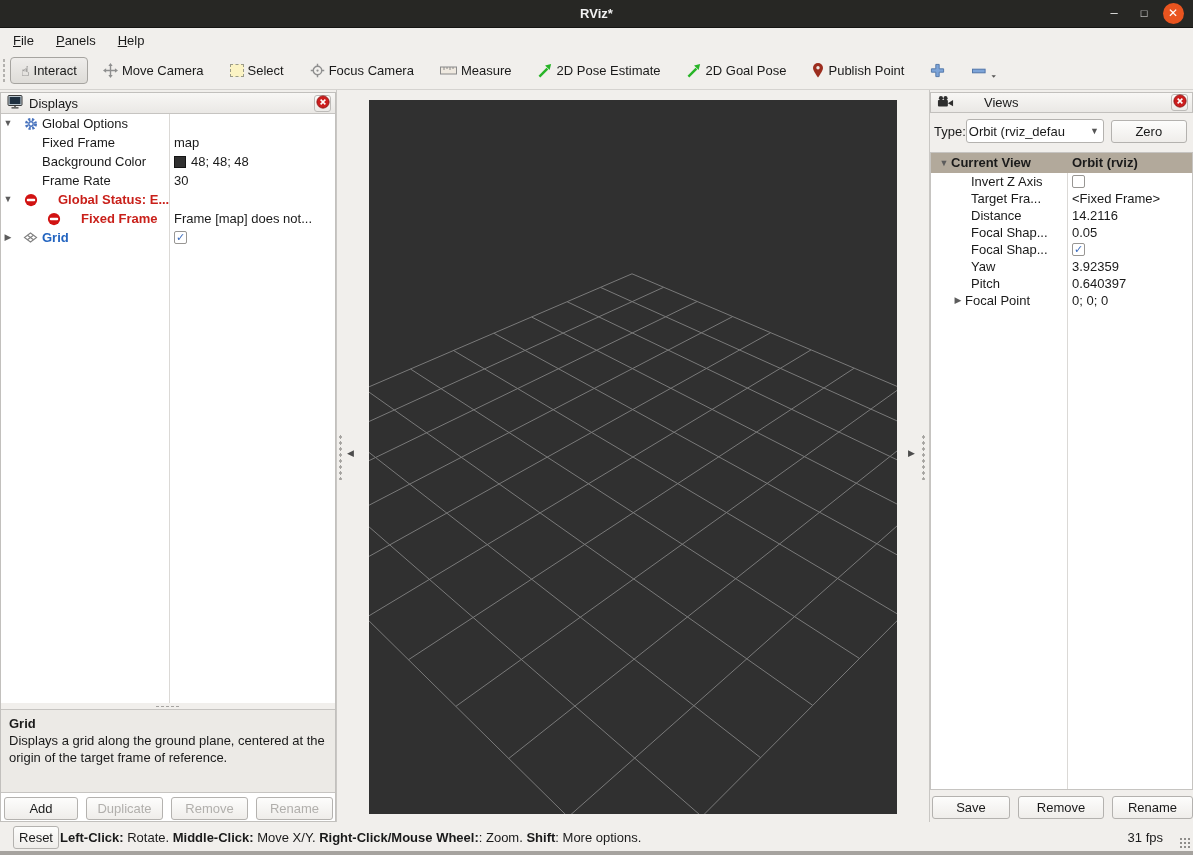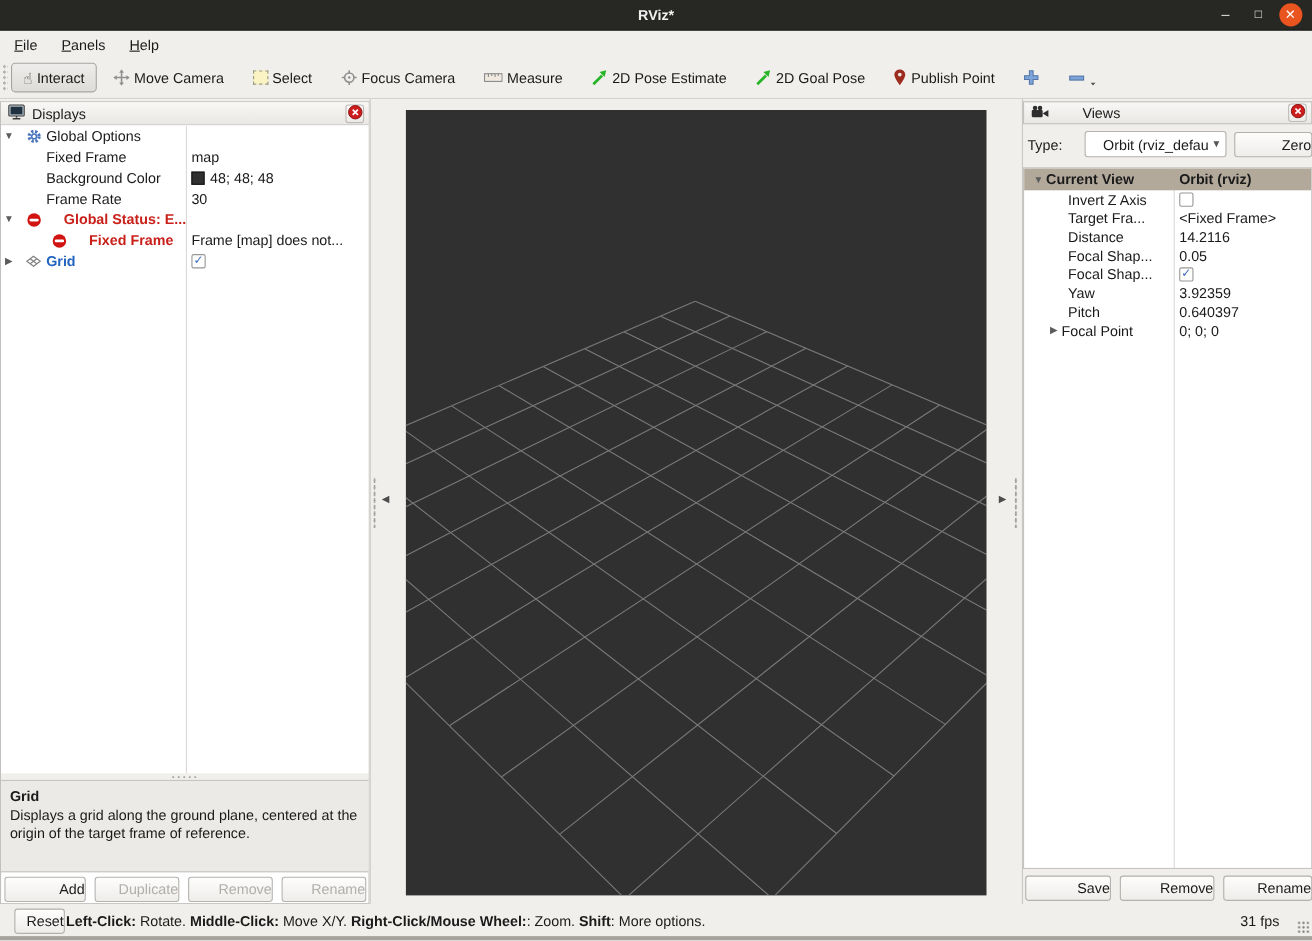--- a/index.html
+++ b/index.html
@@ -65,39 +65,39 @@
 
   .hsplit { position:absolute; left:0; width:334px; top:610px; height:6px; background:#f1efec;
             display:flex; align-items:center; justify-content:center; }
   .hsplit .dots { width:26px; height:3px; background-image:radial-gradient(#a5a3a0 1px, transparent 1.2px); background-size:5px 3px; }
 
   #displays-desc { position:absolute; left:0; top:616px; width:334px; height:84px; background:#eceae6;
                    border-top:1px solid #c6c4c1; border-bottom:1px solid #c6c4c1; padding:5px 8px; line-height:17px; }
   #displays-buttons { position:absolute; left:3px; top:704px; display:flex; gap:8px; }
 
   .btn { display:inline-block; border:1px solid #b4b2af; border-radius:3px;
-         background:linear-gradient(#fdfdfc,#efedea); padding:3px 0; text-align:right; cursor:default; }
+         background:linear-gradient(#fdfdfc,#efedea); padding:3px 0; text-align:center; cursor:default; }
   .btn.disabled { color:#b1afac; }
 
   
   .gutter { position:absolute; top:0; height:732px; background:#f1efec; }
   #gutter-left { left:336px; width:33px; border-left:1px solid #c9c7c4; }
   #gutter-right { left:897px; width:33px; border-right:1px solid #c9c7c4; }
   .vdots { position:absolute; top:344px; width:3px; height:46px;
            background-image:radial-gradient(#a5a3a0 1px, transparent 1.2px); background-size:3px 6px; }
   .collapse-arrow { position:absolute; top:358px; font-size:9px; color:#4c4c4c; cursor:pointer; }
 
   #viewport { position:absolute; left:369px; top:10px; width:528px; height:714px; background:#303030; }
 
   
   #views-panel { left:930px; top:2px; width:263px; height:730px; background:#f1efec; border:none; }
   #views-panel .panel-header { border:1px solid #c2c0bd;gap:24px; }
   .typerow { position:absolute; left:0; top:26px; width:263px; height:26px; display:flex; align-items:center; }
   .combo { width:138px; height:24px; border:1px solid #b4b2af; border-radius:3px; background:#fff;
-           display:flex; align-items:center; padding:0 4px 0 16px; margin-left:20px; }
+           display:flex; align-items:center; padding:0 4px 0 2px; margin-left:0; }
   .combo .combo-text { flex:1 1 auto; overflow:hidden; white-space:nowrap; }
   .combo .carrow { font-size:9px; color:#555; }
   #zero-btn { width:76px; margin-left:7px; }
   #views-tree { position:absolute; left:0; top:60px; width:263px; height:638px; background:#fff;
                 border:1px solid #c6c4c1; overflow:hidden; }
   .vrow { position:relative; display:flex; height:17px; line-height:17px; }
   .vrow .namecell { flex:0 0 136px; display:flex; align-items:center; overflow:hidden; white-space:nowrap; }
   .vrow .valuecell { flex:1 1 auto; display:flex; align-items:center; overflow:hidden; white-space:nowrap; padding-left:5px; }
   .vrow.header { height:20px; line-height:20px; background:#b2a99b; font-weight:bold; }
   .vindent { display:inline-block; flex:0 0 26px; }

